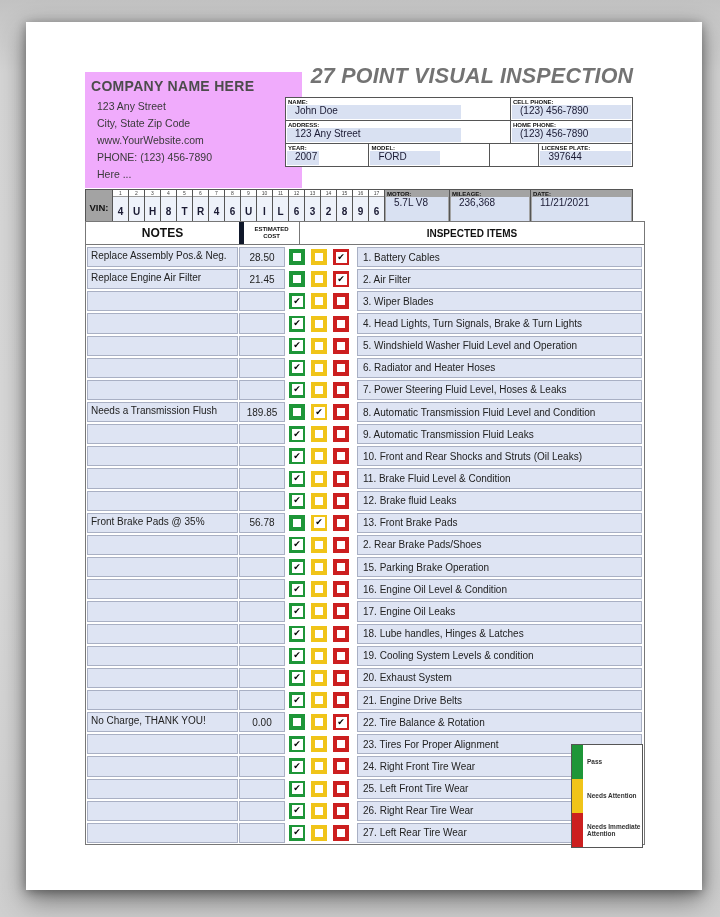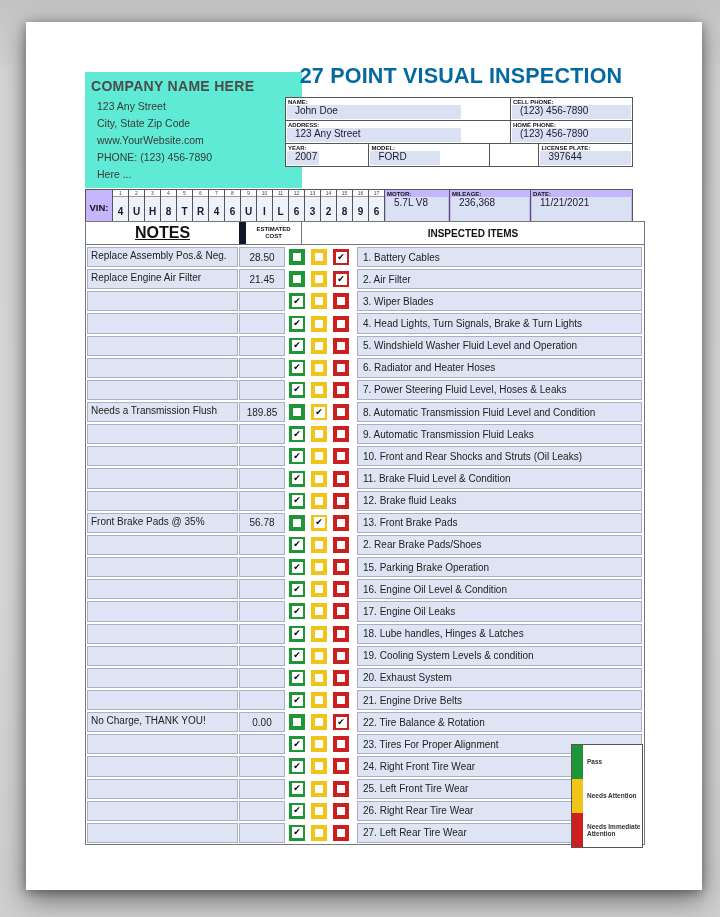--- a/index.html
+++ b/index.html
@@ -3,57 +3,57 @@
 <meta charset="utf-8">
 <style>
   html,body{margin:0;padding:0;width:720px;height:917px;overflow:hidden;
     font-family:"Liberation Sans","DejaVu Sans",sans-serif;}
   .stage{position:relative;width:720px;height:917px;
     background:linear-gradient(180deg,#c2c2c2 0%,#d6d6d6 8%,#d9d9d9 60%,#cfcfcf 100%);}
   .sheet{position:absolute;left:26px;top:22px;width:676px;height:868px;background:#fff;
     box-shadow:0 10px 26px rgba(0,0,0,.45),0 2px 10px rgba(0,0,0,.35);}
   
   .company{position:absolute;left:59px;top:50px;width:217px;height:116px;
-    background:#5eead4;padding:4px 6px;box-sizing:border-box;}
+    background:#f0abfc;padding:4px 6px;box-sizing:border-box;}
   .company-name{font-size:14px;color:#4c4c4c;font-weight:bold;letter-spacing:.3px;margin:2px 0 6px 0;}
   .company-line{font-size:10.5px;color:#3a3a3a;margin:0 0 5px 6px;}
   
-  .title{position:absolute;left:255px;top:42px;width:360px;text-align:center;
-    font-size:21.5px;font-weight:bold;color:#0369a1;letter-spacing:.2px;white-space:nowrap;}
+  .title{position:absolute;left:266px;top:42px;width:360px;text-align:center;
+    font-size:21.5px;font-weight:bold;color:#737373;letter-spacing:.2px;white-space:nowrap;font-style:italic;}
   
   .info-grid{position:absolute;left:259px;top:75px;width:348px;border:1px solid #555;
     background:#fff;box-sizing:border-box;}
   .info-row{display:flex;height:22px;border-bottom:1px solid #555;gap:48px;}
   .info-row:last-child{border-bottom:none;}
   .info-cell{display:flex;flex-direction:column;box-sizing:border-box;overflow:hidden;}
   .info-cell + .info-cell{border-left:1px solid #555;}
   .flex1{flex:1;}
   .w122{width:122px;} .w50{width:50px;} .w65{width:65px;} .w45{width:45px;}
   .w95{width:95px;} .w81{width:81px;}
   .flabel{font-size:6px;font-weight:bold;color:#111;padding:1px 2px 0 2px;white-space:nowrap;}
   .fvalue{flex:1;font-size:10px;color:#1a1a33;background:#d9e1f2;margin:0 1px 1px 1px;
     padding:0 0 0 8px;white-space:nowrap;line-height:12px;}
   
   .vin-row{position:absolute;left:59px;top:167px;width:548px;height:37px;border:1px solid #555;
-    display:flex;background:#c4b5fd;box-sizing:border-box;}
+    display:flex;background:#a3a3a3;box-sizing:border-box;}
   .vin-label{width:26px;display:flex;align-items:center;justify-content:center;
     font-size:9.5px;font-weight:bold;color:#111;}
   .vin-boxes{display:flex;}
   .vin-box{width:16px;border-left:1px solid #555;display:flex;flex-direction:column;
     align-items:center;box-sizing:border-box;background:#eef2fa;}
   .vin-num{font-size:5px;color:#444;width:100%;text-align:center;background:#fff;
     border-bottom:1px solid #999;line-height:6px;}
   .vin-ch{flex:1;font-size:10px;font-weight:bold;color:#1a1a33;display:flex;align-items:center;}
   .vin-row .info-cell{border-left:1px solid #555;}
   
   .table{position:absolute;left:59px;top:199px;width:560px;height:624px;border:1px solid #777;
     background:#fff;box-sizing:border-box;}
   .thead{display:flex;height:22px;border-bottom:1px solid #777;align-items:stretch;}
   .th{display:flex;align-items:center;justify-content:center;font-weight:bold;color:#111;}
-  .th-notes{width:153px;border-right:7px solid #0f172a;font-size:16px;text-decoration:underline;}
+  .th-notes{width:153px;border-right:5px solid #0f172a;font-size:12px;}
   .th-cost{width:49px;border-right:1px solid #777;font-size:6px;text-align:center;
     line-height:1.25;padding:0 3px;}
   .th-items{flex:1;font-size:10px;}
   .rows{display:grid;grid-template-rows:repeat(27,1fr);gap:2px;height:calc(100% - 22px);
     box-sizing:border-box;padding:2px 2px 2px 0;}
   .row{display:flex;align-items:stretch;}
   .cell{box-sizing:border-box;background:#dee4f3;border:1px solid #a9b0c4;font-size:10px;color:#222;}
   .cell-note{width:151px;margin-left:1px;padding:2px 3px;white-space:nowrap;overflow:hidden;}
   .cell-cost{width:46px;margin-left:1px;display:flex;align-items:center;justify-content:center;}
   .cbs{width:72px;display:flex;align-items:center;gap:6px;padding-left:4px;box-sizing:border-box;}

